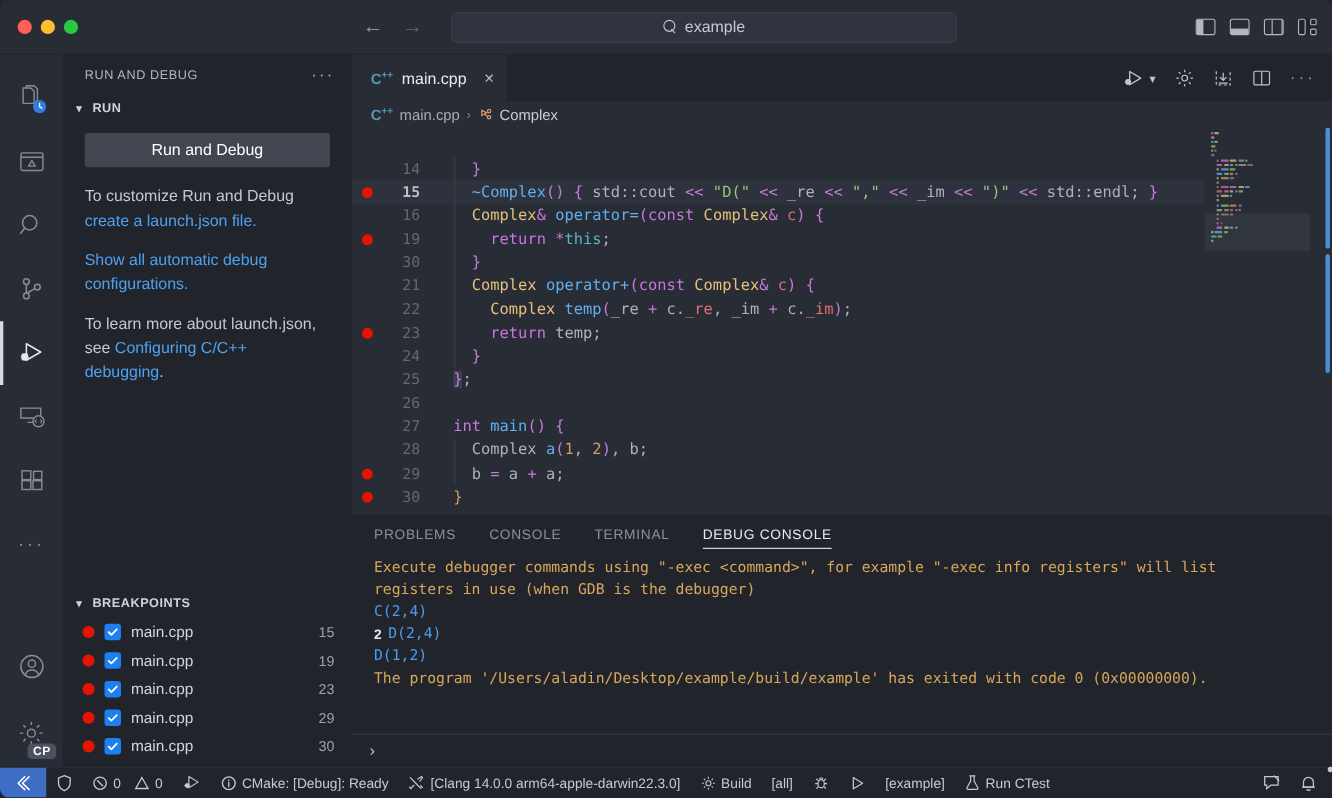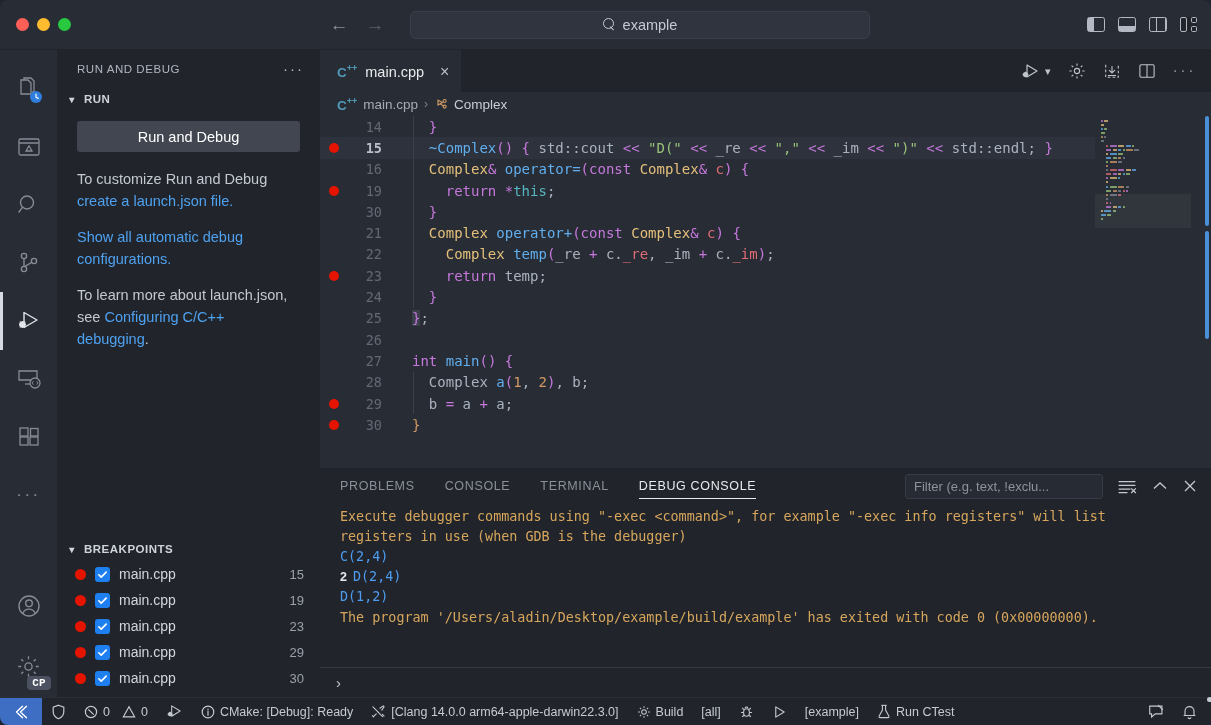--- a/index.html
+++ b/index.html
@@ -166,21 +166,21 @@
   .breadcrumb {
     height: 24px; display: flex; align-items: center; gap: 6px;
     padding-left: 17px; font-size: 13.5px; color: #a6abb5;
   }
   .bc-sep { color: #7b818b; font-size: 12px; }
   .bc-class { color: #c8cdd6; }
   .classicon { color: #d19a66; font-size: 13px; }
 
   
   .codearea { flex: 1; position: relative; overflow: hidden; background: #282c34; }
-  .codelines { font-family: "DejaVu Sans Mono", monospace; font-size: 14px; }
+  .codelines { font-family: "DejaVu Sans Mono", monospace; font-size: 14px; margin-top: 27px; }
   .cline { height: 21.3px; display: flex; align-items: center; position: relative; }
   .cline.hl { background: #2d323c; }
   .glyph { width: 28px; display: flex; align-items: center; justify-content: center; flex: none; }
   .gdot { width: 10px; height: 10px; border-radius: 50%; background: #e51400; }
   .lnum {
     width: 38px; text-align: right; color: #626974;
     font-family: "DejaVu Sans Mono", monospace; font-size: 13.5px;
     flex: none; padding-right: 4px;
   }
   .lnum.cur { color: #b9bec7; font-weight: bold; }
@@ -368,21 +368,21 @@
         <span class="dots3">···</span>
       </div>
       <div class="abspacer"></div>
       <div class="abitem">
         <svg width="26" height="26" viewBox="0 0 26 26" fill="none" stroke="currentColor" stroke-width="1.4">
           <circle cx="13" cy="13" r="10"></circle>
             <circle cx="13" cy="10.3" r="3.3"></circle>
           <path d="M6.6 20.5c1.3-3 3.7-4.4 6.4-4.4s5.1 1.4 6.4 4.4"></path>
         </svg>
       </div>
-      <div class="abitem" style="height:62px;font-family:Liberation Mono, monospace;">
+      <div class="abitem" style="height:62px;">
         <svg width="25" height="25" viewBox="0 0 25 25" fill="none" stroke="currentColor" stroke-width="1.3">
           <circle cx="12.5" cy="12.5" r="3.6"></circle>
           <path d="M12.5 2.2v3M12.5 19.8v3M2.2 12.5h3M19.8 12.5h3M5.2 5.2l2.1 2.1M17.7 17.7l2.1 2.1M19.8 5.2l-2.1 2.1M7.3 17.7l-2.1 2.1"></path>
         </svg>
         <span class="badgecp">CP</span>
       </div>
     </div>
 
     <div class="sidebar">
       <div class="sb-header">
@@ -782,41 +782,20 @@
           </div>
         </div>
       </div>
 
       <div class="panel">
         <div class="panel-tabs">
           <span class="ptab">PROBLEMS</span>
           <span class="ptab">CONSOLE</span>
           <span class="ptab">TERMINAL</span>
           <span class="ptab active">DEBUG CONSOLE</span>
-          <span class="panel-actions">
-            <span class="filterbox">
-              <span>Filter (e.g. text, !exclu...</span>
-            </span>
-            <span class="pa-ico">
-              <svg width="19" height="15" viewBox="0 0 19 15" fill="none" stroke="currentColor" stroke-width="1.25">
-                <path d="M1 2.5h16M1 6.3h16M1 10.1h11M1 13.5h8" stroke-linecap="round"></path>
-                <path d="M13.2 9.4l4.6 4.6M17.8 9.4l-4.6 4.6" stroke-width="1.3"></path>
-              </svg>
-            </span>
-            <span class="pa-ico">
-              <svg width="16" height="12" viewBox="0 0 16 12" fill="none" stroke="currentColor" stroke-width="1.3">
-                  <path d="M2 8.5L8 3l6 5.5"></path>
-                </svg>
-            </span>
-            <span class="pa-ico">
-              <svg width="14" height="14" viewBox="0 0 14 14" fill="none" stroke="currentColor" stroke-width="1.3">
-                  <path d="M2 2l10 10M12 2L2 12"></path>
-                </svg>
-            </span>
-          </span>
         </div>
 
         <div class="console">
           <div class="crow">Execute debugger commands using "-exec &lt;command&gt;", for example "-exec info registers" will list</div>
           <div class="crow">registers in use (when GDB is the debugger)</div>
           <div class="crow src">C(2,4)</div>
           <div class="crow src">
             <span class="repeat-badge">2</span><span>D(2,4)</span>
           </div>
           <div class="crow src">D(1,2)</div>

